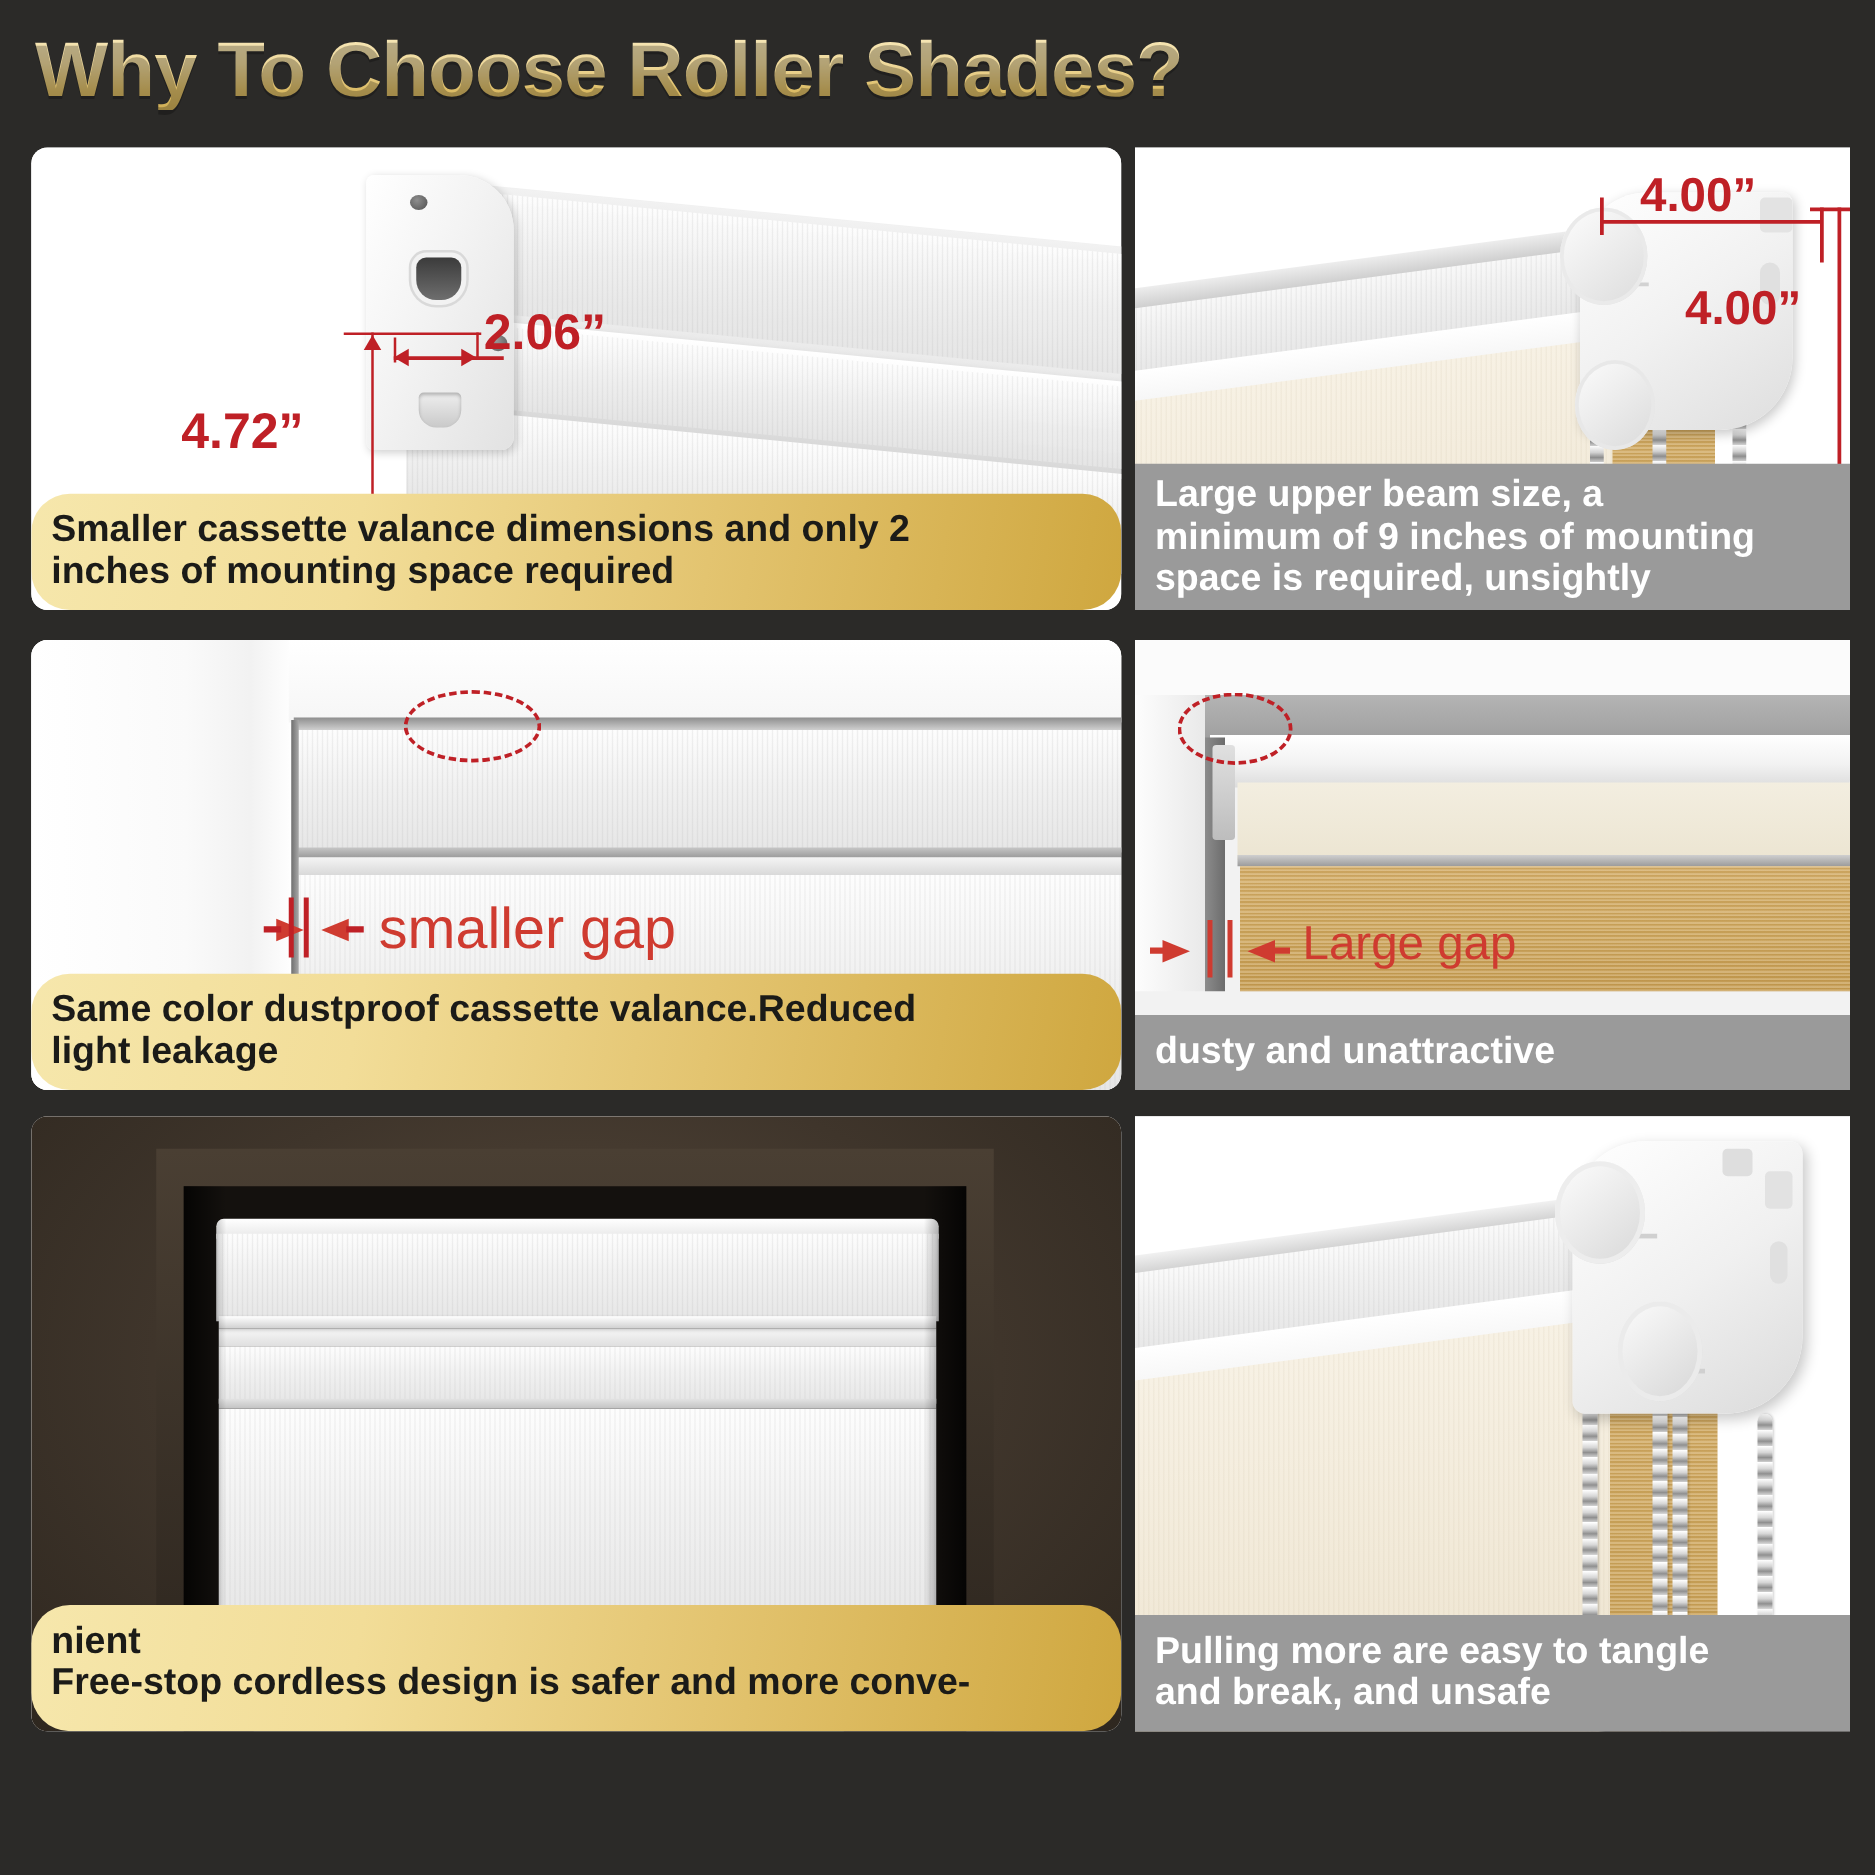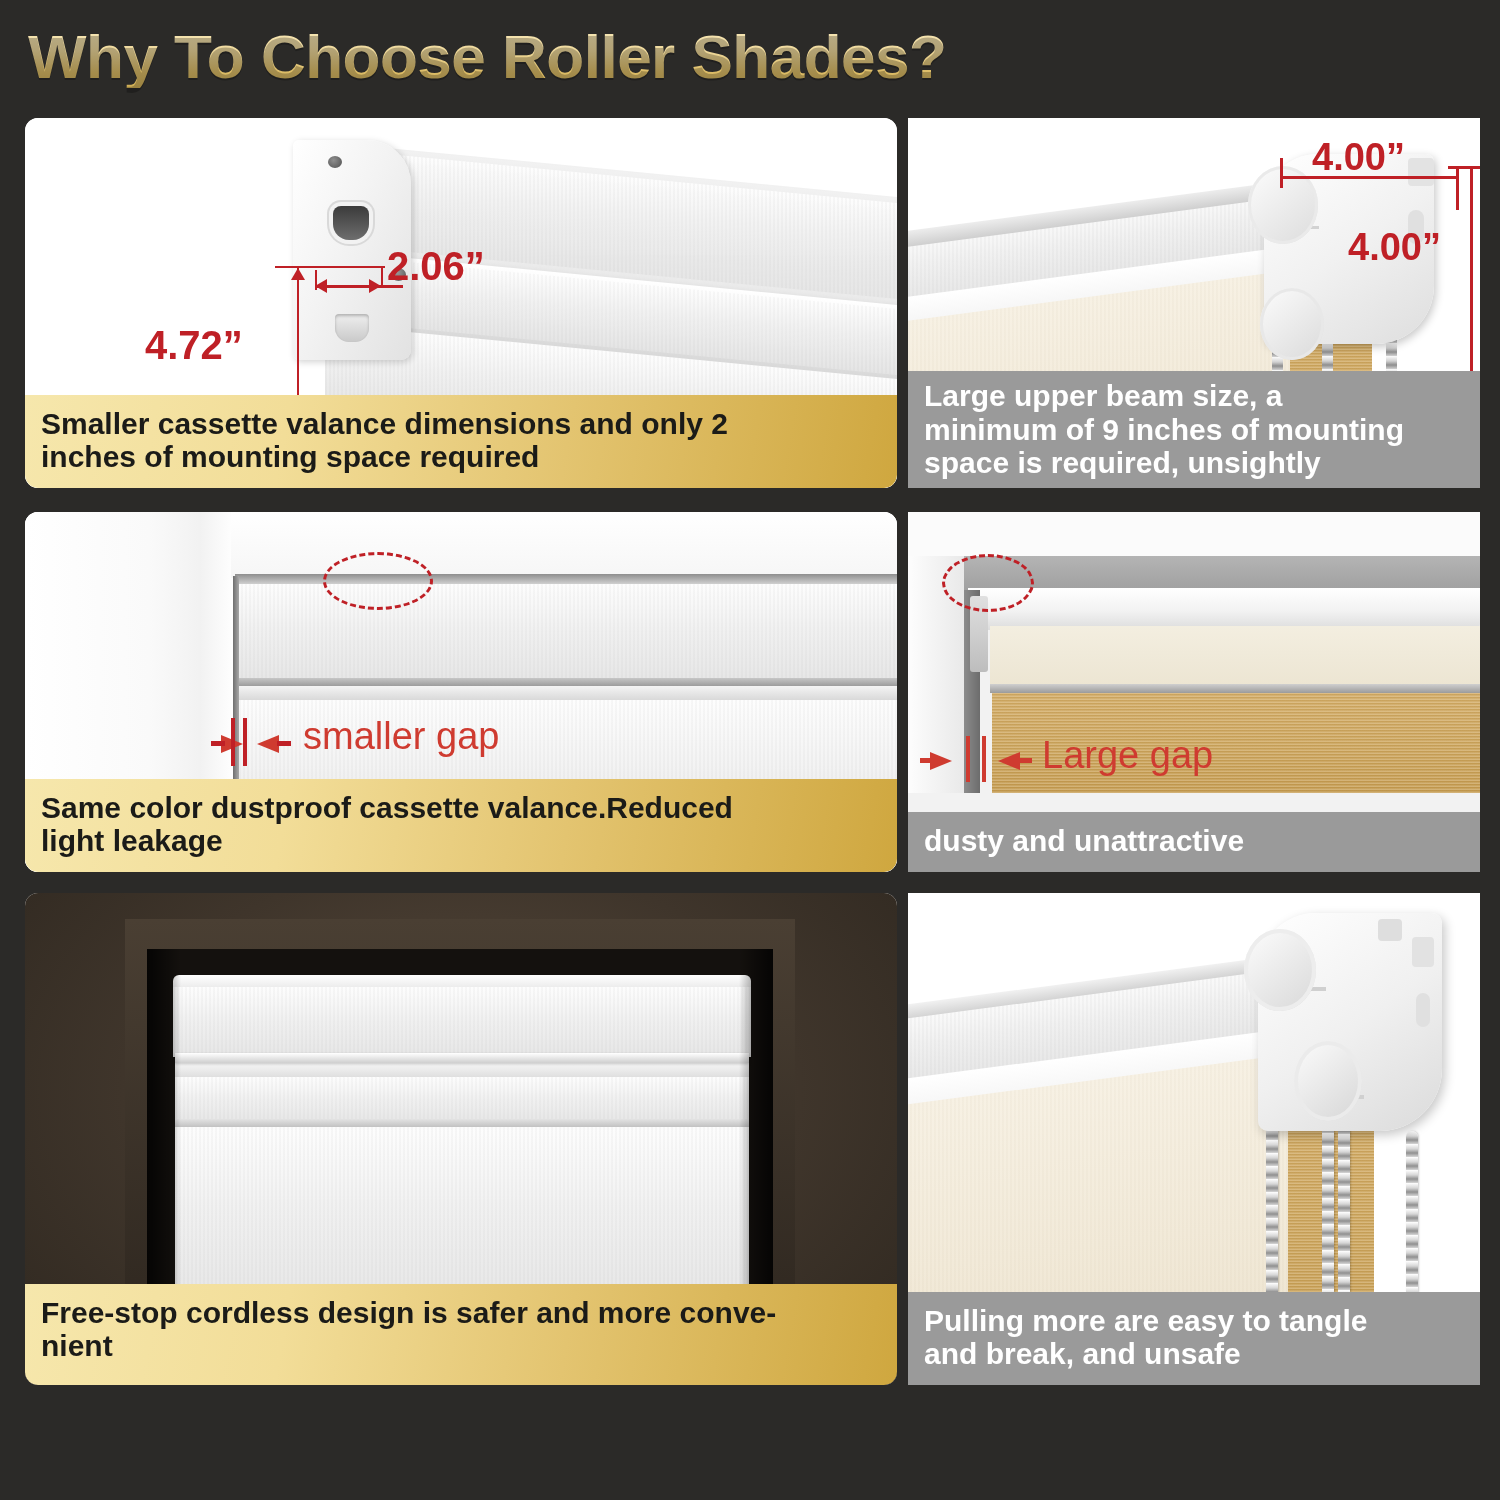--- a/index.html
+++ b/index.html
@@ -73,20 +73,21 @@
     font-weight: bold;
     line-height: 1.12;
     z-index: 30;
   }
   .caption.gold {
     background: linear-gradient(100deg, #f6e7ac 0%, #f2dd98 30%, #e3c470 62%, #cfa73f 100%);
     color: #1b1b18;
     border-bottom-left-radius: 13px;
     border-bottom-right-radius: 13px;
     font-size: 30px;
+    border-radius: 31px;
   }
   .caption.gray {
     background: #9a9a9a;
     color: #ffffff;
     font-size: 30px;
   }
   .caption .line { display: block; white-space: nowrap; }
 
   .cap-r1 { padding-top: 8px; padding-bottom: 8px; }
   .cap-l3 { padding-bottom: 22px; }
@@ -323,21 +324,21 @@
            border-top:9px solid transparent;border-bottom:9px solid transparent;
            border-left:22px solid #cf3b30;z-index:24;"></div>
       <div class="dim-line" style="left:186px;top:229px;width:14px;height:5px;z-index:24;"></div>
       <div class="dim-line" style="left:194px;top:208px;width:4px;height:44px;z-index:24;opacity:0;"></div>
       <div class="dim-line" style="left:206px;top:206px;width:4px;height:48px;z-index:24;"></div>
       <div class="dim-line" style="left:218px;top:206px;width:4px;height:48px;z-index:24;"></div>
       <div class="abs" style="left:232px;top:223px;width:0;height:0;
            border-top:9px solid transparent;border-bottom:9px solid transparent;
            border-right:22px solid #cf3b30;z-index:24;"></div>
       <div class="dim-line" style="left:252px;top:229px;width:14px;height:5px;z-index:24;"></div>
-      <div class="ann-label" style="left:278px;top:203px;font-size:38px;">smaller gap</div>
+      <div class="ann-label" style="left:278px;top:203px;font-size:46px;">smaller gap</div>
     </div>
 
     <div class="caption gold">
       <span class="line">Same color dustproof cassette valance.Reduced</span>
       <span class="line">light leakage</span>
     </div>
   </div>
 
   <div class="panel right row2">
     <div class="art">
@@ -447,22 +448,22 @@
       <div class="abs" style="left:424px;top:414px;width:56px;height:8px;
            background:#e0e0e0;border-radius:3px;z-index:13;"></div>
 
       <div class="abs" style="left:122px;top:56px;width:34px;height:436px;
            background:linear-gradient(90deg,rgba(0,0,0,.75),rgba(0,0,0,0));z-index:14;"></div>
       <div class="abs" style="left:714px;top:56px;width:34px;height:436px;
            background:linear-gradient(270deg,rgba(0,0,0,.75),rgba(0,0,0,0));z-index:14;"></div>
     </div>
 
     <div class="caption gold cap-l3">
+      <span class="line">nient</span>
       <span class="line">Free-stop cordless design is safer and more conve-</span>
-      <span class="line">nient</span>
     </div>
   </div>
 
   <div class="panel right row3">
     <div class="art">
       <div class="abs" style="left:0;top:0;right:0;bottom:0;background:#ffffff;"></div>
 
       <div class="abs fabric-white" style="left:-30px;top:64px;width:420px;height:78px;
            transform:skewY(-7.5deg);transform-origin:right top;"></div>
       <div class="abs" style="left:-30px;top:60px;width:420px;height:14px;

